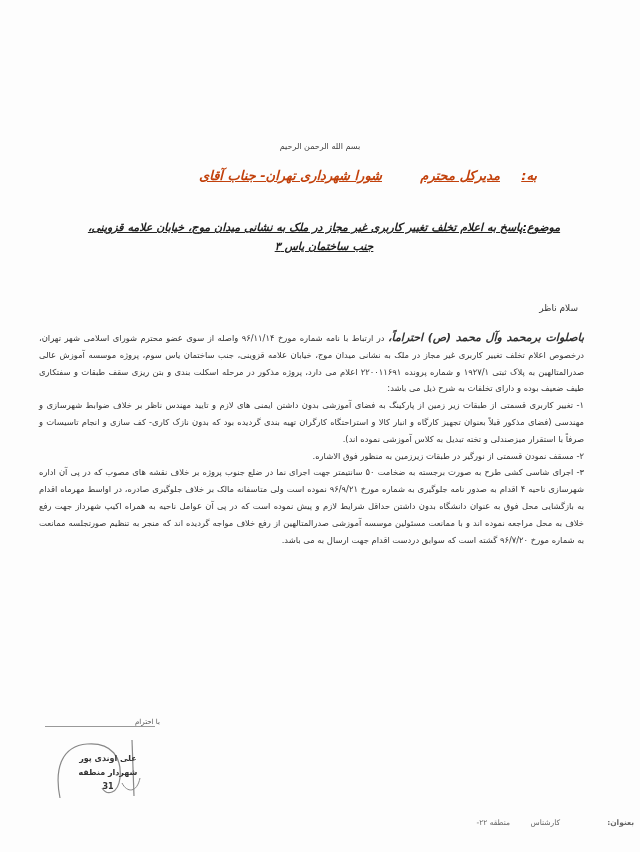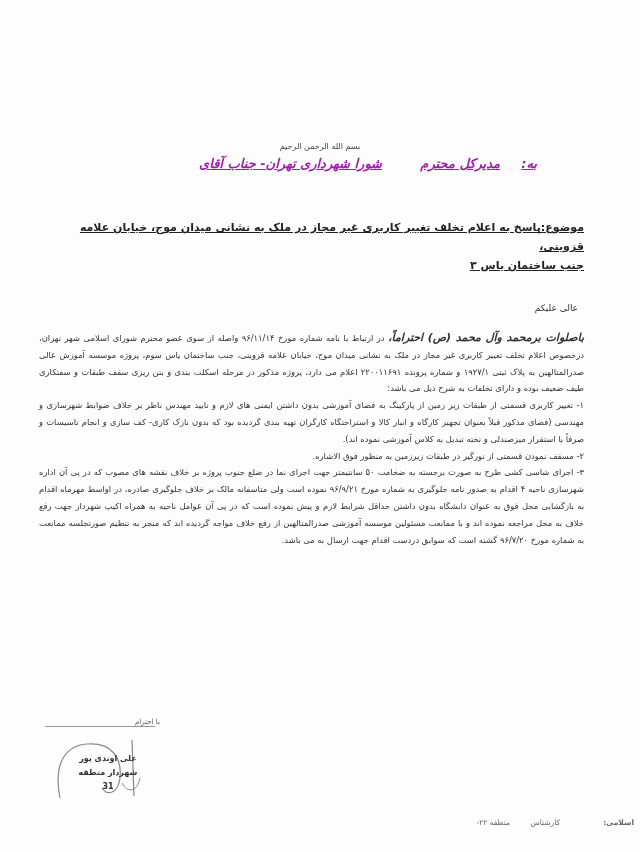--- a/index.html
+++ b/index.html
@@ -14,26 +14,26 @@
     .meta { position: absolute; left: 60px; top: 40px; width: 80px; font-size: 8px; color: #444; text-align: right; }
     .meta div { height: 23px; line-height: 14px; white-space: nowrap; }
 
     
     .logo { position: absolute; right: 8px; top: 6px; width: 62px; height: 110px; }
     .logo svg { display: block; }
     .logo .region { font-size: 10px; color: #888; text-align: center; line-height: 12px; margin-top: 2px; letter-spacing: 1px; }
 
     .bismillah { position: absolute; left: 220px; top: 142px; width: 200px; text-align: center; font-size: 8px; color: #444; }
 
-    .addressee { position: absolute; top: 156px; font-size: 13px; font-weight: bold; font-style: italic; color: #a21caf; text-decoration: underline; }
+    .addressee { position: absolute; top: 168px; font-size: 13px; font-weight: bold; font-style: italic; color: #c2410c; text-decoration: underline; }
     .addr-prefix { right: 103px; }
     .addr-title { right: 140px; }
     .addr-council { right: 258px; }
 
-    .subject { position: absolute; right: 56px; top: 218px; width: 520px; font-size: 11px; font-weight: bold; color: #222; line-height: 19px; text-align: right; }
+    .subject { position: absolute; right: 56px; top: 218px; width: 520px; font-size: 11px; font-weight: bold; font-style: italic; color: #222; line-height: 19px; text-align: center; }
     .subject span { text-decoration: underline; }
 
     .greeting { position: absolute; right: 62px; top: 303px; font-size: 9px; color: #333; }
 
     .body-text { position: absolute; right: 56px; top: 330px; width: 545px; font-size: 8.4px; line-height: 16.8px; color: #333; text-align: justify; }
     .body-text p { margin: 0; }
     .salawat { font-weight: bold; font-style: italic; font-size: 11px; }
 
     .sig-label { position: absolute; left: 135px; top: 718px; font-size: 7px; color: #555; text-align: right; }
     .sig-line { position: absolute; left: 45px; top: 726px; width: 110px; border-top: 1px solid #999; }
@@ -56,38 +56,38 @@
 
   <div class="addressee addr-prefix rtl">به:</div>
   <div class="addressee addr-title rtl">مدیرکل محترم</div>
   <div class="addressee addr-council rtl">شورا شهرداری تهران- جناب آقای</div>
 
   <div class="subject rtl">
     <span>موضوع:پاسخ به اعلام تخلف تغییر کاربری غیر مجاز در ملک به نشانی میدان موج، خیابان علامه قزوینی،</span><br>
     <span>جنب ساختمان یاس ۳</span>
   </div>
 
-  <div class="greeting rtl">عالی علیکم</div>
+  <div class="greeting rtl">سلام ناظر</div>
 
   <div class="body-text rtl">
     <p><span class="salawat">باصلوات برمحمد وآل محمد (ص) احتراماً،</span> <span>در ارتباط با نامه شماره        مورخ ۹۶/۱۱/۱۴ واصله از سوی عضو محترم شورای اسلامی شهر تهران، درخصوص اعلام تخلف تغییر کاربری غیر مجاز در ملک به نشانی میدان موج، خیابان علامه قزوینی، جنب ساختمان یاس سوم، پروژه موسسه آموزش عالی صدرالمتالهین به پلاک ثبتی ۱۹۲۷/۱ و شماره پرونده ۲۲۰۰۱۱۶۹۱ اعلام می دارد، پروژه مذکور در مرحله اسکلت بندی و بتن ریزی سقف طبقات و سفتکاری طیف ضعیف بوده و دارای تخلفات به شرح ذیل می باشد:</span></p>
     <p>۱- تغییر کاربری قسمتی از طبقات زیر زمین از پارکینگ به فضای آموزشی بدون داشتن ایمنی های لازم و تایید مهندس ناظر بر خلاف ضوابط شهرسازی و مهندسی (فضای مذکور قبلاً بعنوان تجهیز کارگاه و انبار کالا و استراحتگاه کارگران تهیه بندی گردیده بود که بدون نازک کاری- کف سازی و انجام تاسیسات و صرفاً با استقرار میزصندلی و تخته تبدیل به کلاس آموزشی نموده اند).</p>
     <p>۲- مسقف نمودن قسمتی از نورگیر در طبقات زیرزمین به منظور فوق الاشاره.</p>
     <p>۳- اجرای شاسی کشی طرح به صورت برجسته به ضخامت ۵۰ سانتیمتر جهت اجرای نما در ضلع جنوب پروژه بر خلاف نقشه های مصوب که در پی آن اداره شهرسازی ناحیه ۴ اقدام به صدور نامه جلوگیری به شماره        مورخ ۹۶/۹/۲۱ نموده است ولی متاسفانه مالک بر خلاف جلوگیری صادره، در اواسط مهرماه اقدام به بازگشایی محل فوق به عنوان دانشگاه بدون داشتن حداقل شرایط لازم و پیش نموده است که در پی آن عوامل ناحیه به همراه اکیپ شهرداز جهت رفع خلاف به محل مراجعه نموده اند و با ممانعت مسئولین موسسه آموزشی صدرالمتالهین از رفع خلاف مواجه گردیده اند که منجر به تنظیم صورتجلسه ممانعت به شماره        مورخ ۹۶/۷/۲۰ گشته است که سوابق دردست اقدام جهت ارسال به        می باشد.</p>
   </div>
 
   <div class="sig-label rtl">با احترام</div>
   <div class="sig-line"></div>
   <svg class="stamp" viewBox="0 0 95 62">
     <path d="M8 60 C2 30, 10 8, 35 6 C60 4, 70 20, 68 40 C66 56, 55 58, 50 50" fill="none" stroke="#888" stroke-width="1.2"></path>
     <path d="M80 2 L82 58" fill="none" stroke="#888" stroke-width="1.2"></path>
     <path d="M70 45 C75 55, 85 55, 88 40" fill="none" stroke="#888" stroke-width="1"></path>
   </svg>
   <div class="sig-name rtl">
     <div>علی اوندی پور</div>
     <div>شهردار منطقه 31</div>
   </div>
 
-  <div class="footer cc-label rtl">اسلامی:</div>
+  <div class="footer cc-label rtl">بعنوان:</div>
   <div class="footer cc-dept rtl">کارشناس</div>
   <div class="footer cc-region rtl">منطقه ۲۲-</div>
 
 </div>
 
 </body></html>

